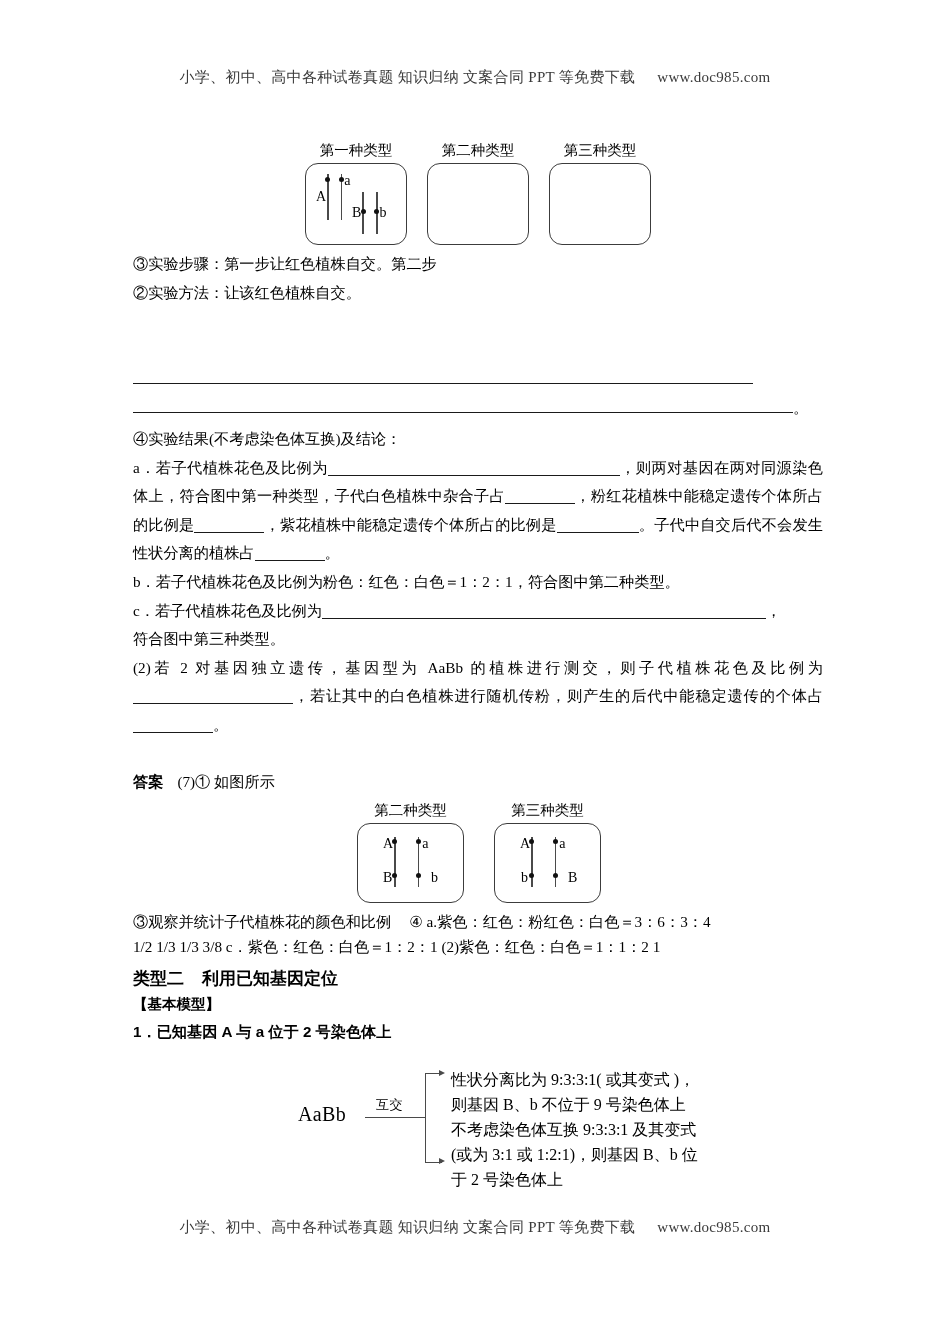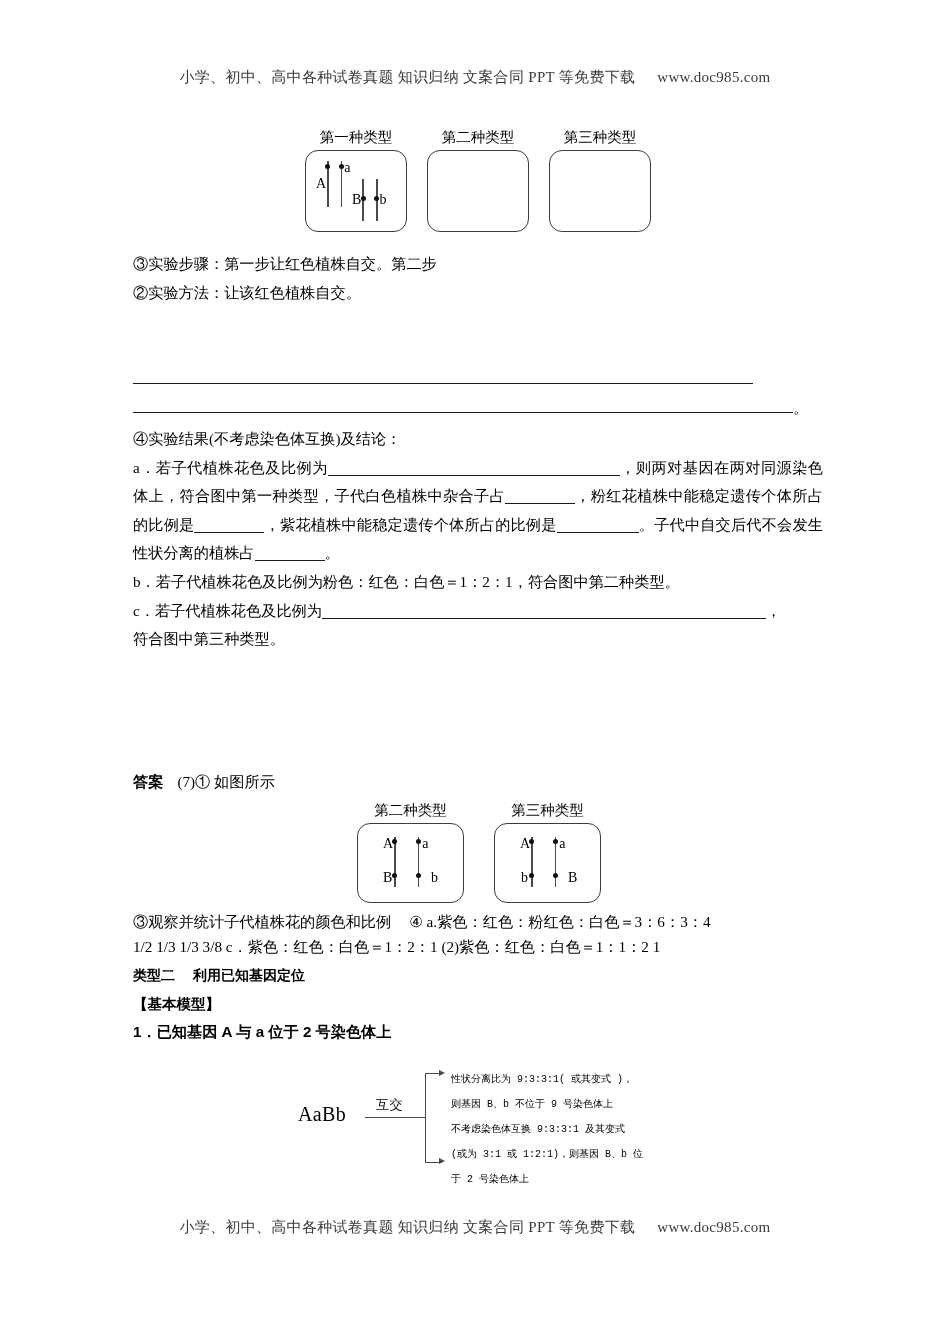--- a/index.html
+++ b/index.html
@@ -161,40 +161,40 @@
   .branch-arrow {
     position: absolute;
     width: 0; height: 0;
     border-left: 6px solid #4a4a4a;
     border-top: 3.6px solid transparent;
     border-bottom: 3.6px solid transparent;
   }
   .model-text-block {
     position: absolute;
     left: 318px;
-    font-size: 10px;
+    font-size: 16px;
     line-height: 25px;
-    font-family: Liberation Mono, monospace;
+    font-family: Liberation Serif, serif;
     white-space: nowrap;
   }
   .model-text-block.b1 { top: 12px; }
   .model-text-block.b2 { top: 62px; }
 
   .nowrap { white-space: nowrap; }
 </style>
 </head>
 <body>
 
 <div class="page">
 
   <div class="watermark" id="watermark-top">
     <span>小学、初中、高中各种试卷真题  知识归纳  文案合同  PPT 等免费下载</span><span class="url">www.doc985.com</span>
   </div>
 
-  <div class="diagram-group" id="top-diagram" style="left:305px; top:127px; gap:20px;">
+  <div class="diagram-group" id="top-diagram" style="left:305px; top:140px; gap:20px;">
 
     <div class="chrom-unit">
       <div class="chrom-caption">第一种类型</div>
       <div class="chrom-box" style="width:100px; height:80px;">
 
         <div class="chrom-pair" style="left:10px; top:10px;">
           <span class="chrom-label">A</span>
           <span class="chrom-stick" style="height:46px; margin-left:1px;">
             <span class="chrom-dot" style="top:3px;"></span>
           </span>
@@ -242,20 +242,21 @@
       <span style="position:absolute; left:660px; top:-14px; font-size:15.2px;">。</span>
     </div>
   </div>
 
   <div class="content" style="top:425px;">
     <p class="para">④实验结果(不考虑染色体互换)及结论：</p>
     <p class="para"><span>a．若子代植株花色及比例为</span><span class="rule" style="width:292px;"></span><span>，则两对基因在两对同源染色体上，符合图中第一种类型，子代白色植株中杂合子占</span><span class="rule" style="width:70px;"></span><span>，粉红花植株中能稳定遗传个体所占的比例是</span><span class="rule" style="width:70px;"></span><span>，紫花植株中能稳定遗传个体所占的比例是</span><span class="rule" style="width:82px;"></span><span>。子代中自交后代不会发生性状分离的植株占</span><span class="rule" style="width:70px;"></span><span>。</span></p>
     <p class="para">b．若子代植株花色及比例为粉色：红色：白色＝1：2：1，符合图中第二种类型。</p>
     <p class="para"><span>c．若子代植株花色及比例为</span><span class="rule" style="width:444px;"></span><span>，</span></p>
     <p class="para">符合图中第三种类型。</p>
+    <p class="para"><span>(2)若 2 对基因独立遗传，基因型为 AaBb 的植株进行测交，则子代植株花色及比例为</span><span class="rule" style="width:160px;"></span><span>，若让其中的白色植株进行随机传粉，则产生的后代中能稳定遗传的个体占</span><span class="rule" style="width:80px;"></span><span>。</span></p>
   </div>
 
   <div style="position:absolute; left:133px; top:769px; font-size:15.2px; line-height:26px;">
     <span class="bold-sans">答案</span><span style="margin-left:14px;">(7)① 如图所示</span>
   </div>
 
   <div class="diagram-group" id="answer-diagram" style="left:357px; top:800px; gap:30px;">
 
     <div class="chrom-unit">
       <div class="chrom-caption">第二种类型</div>
@@ -296,21 +297,21 @@
         <span class="chrom-label" style="position:absolute; left:73px; top:47px;">B</span>
       </div>
     </div>
   </div>
 
   <div style="position:absolute; left:133px; top:909px; width:700px; font-size:15.2px; line-height:25px;">
     <div class="nowrap"><span>③观察并统计子代植株花的颜色和比例</span><span style="margin-left:18px;">④ a.紫色：红色：粉红色：白色＝3：6：3：4</span></div>
     <div class="nowrap">1/2    1/3    1/3    3/8   c．紫色：红色：白色＝1：2：1   (2)紫色：红色：白色＝1：1：2    1</div>
   </div>
 
-  <div style="position:absolute; left:133px; top:967px; font-size:14px;text-align:center;">
+  <div style="position:absolute; left:133px; top:967px; font-size:17px;text-align:center;">
     <span class="bold-sans">类型二</span><span class="bold-sans" style="margin-left:18px;">利用已知基因定位</span>
   </div>
 
   <div style="position:absolute; left:133px; top:995px; font-size:14.5px;" class="bold-sans">【基本模型】</div>
 
   <div style="position:absolute; left:133px; top:1022px; font-size:15.2px;" class="bold-sans">1．已知基因 A 与 a 位于 2 号染色体上</div>
 
   <div id="model-diagram">
     <span class="model-genotype">AaBb</span>
     <span class="model-arrowline"></span>

